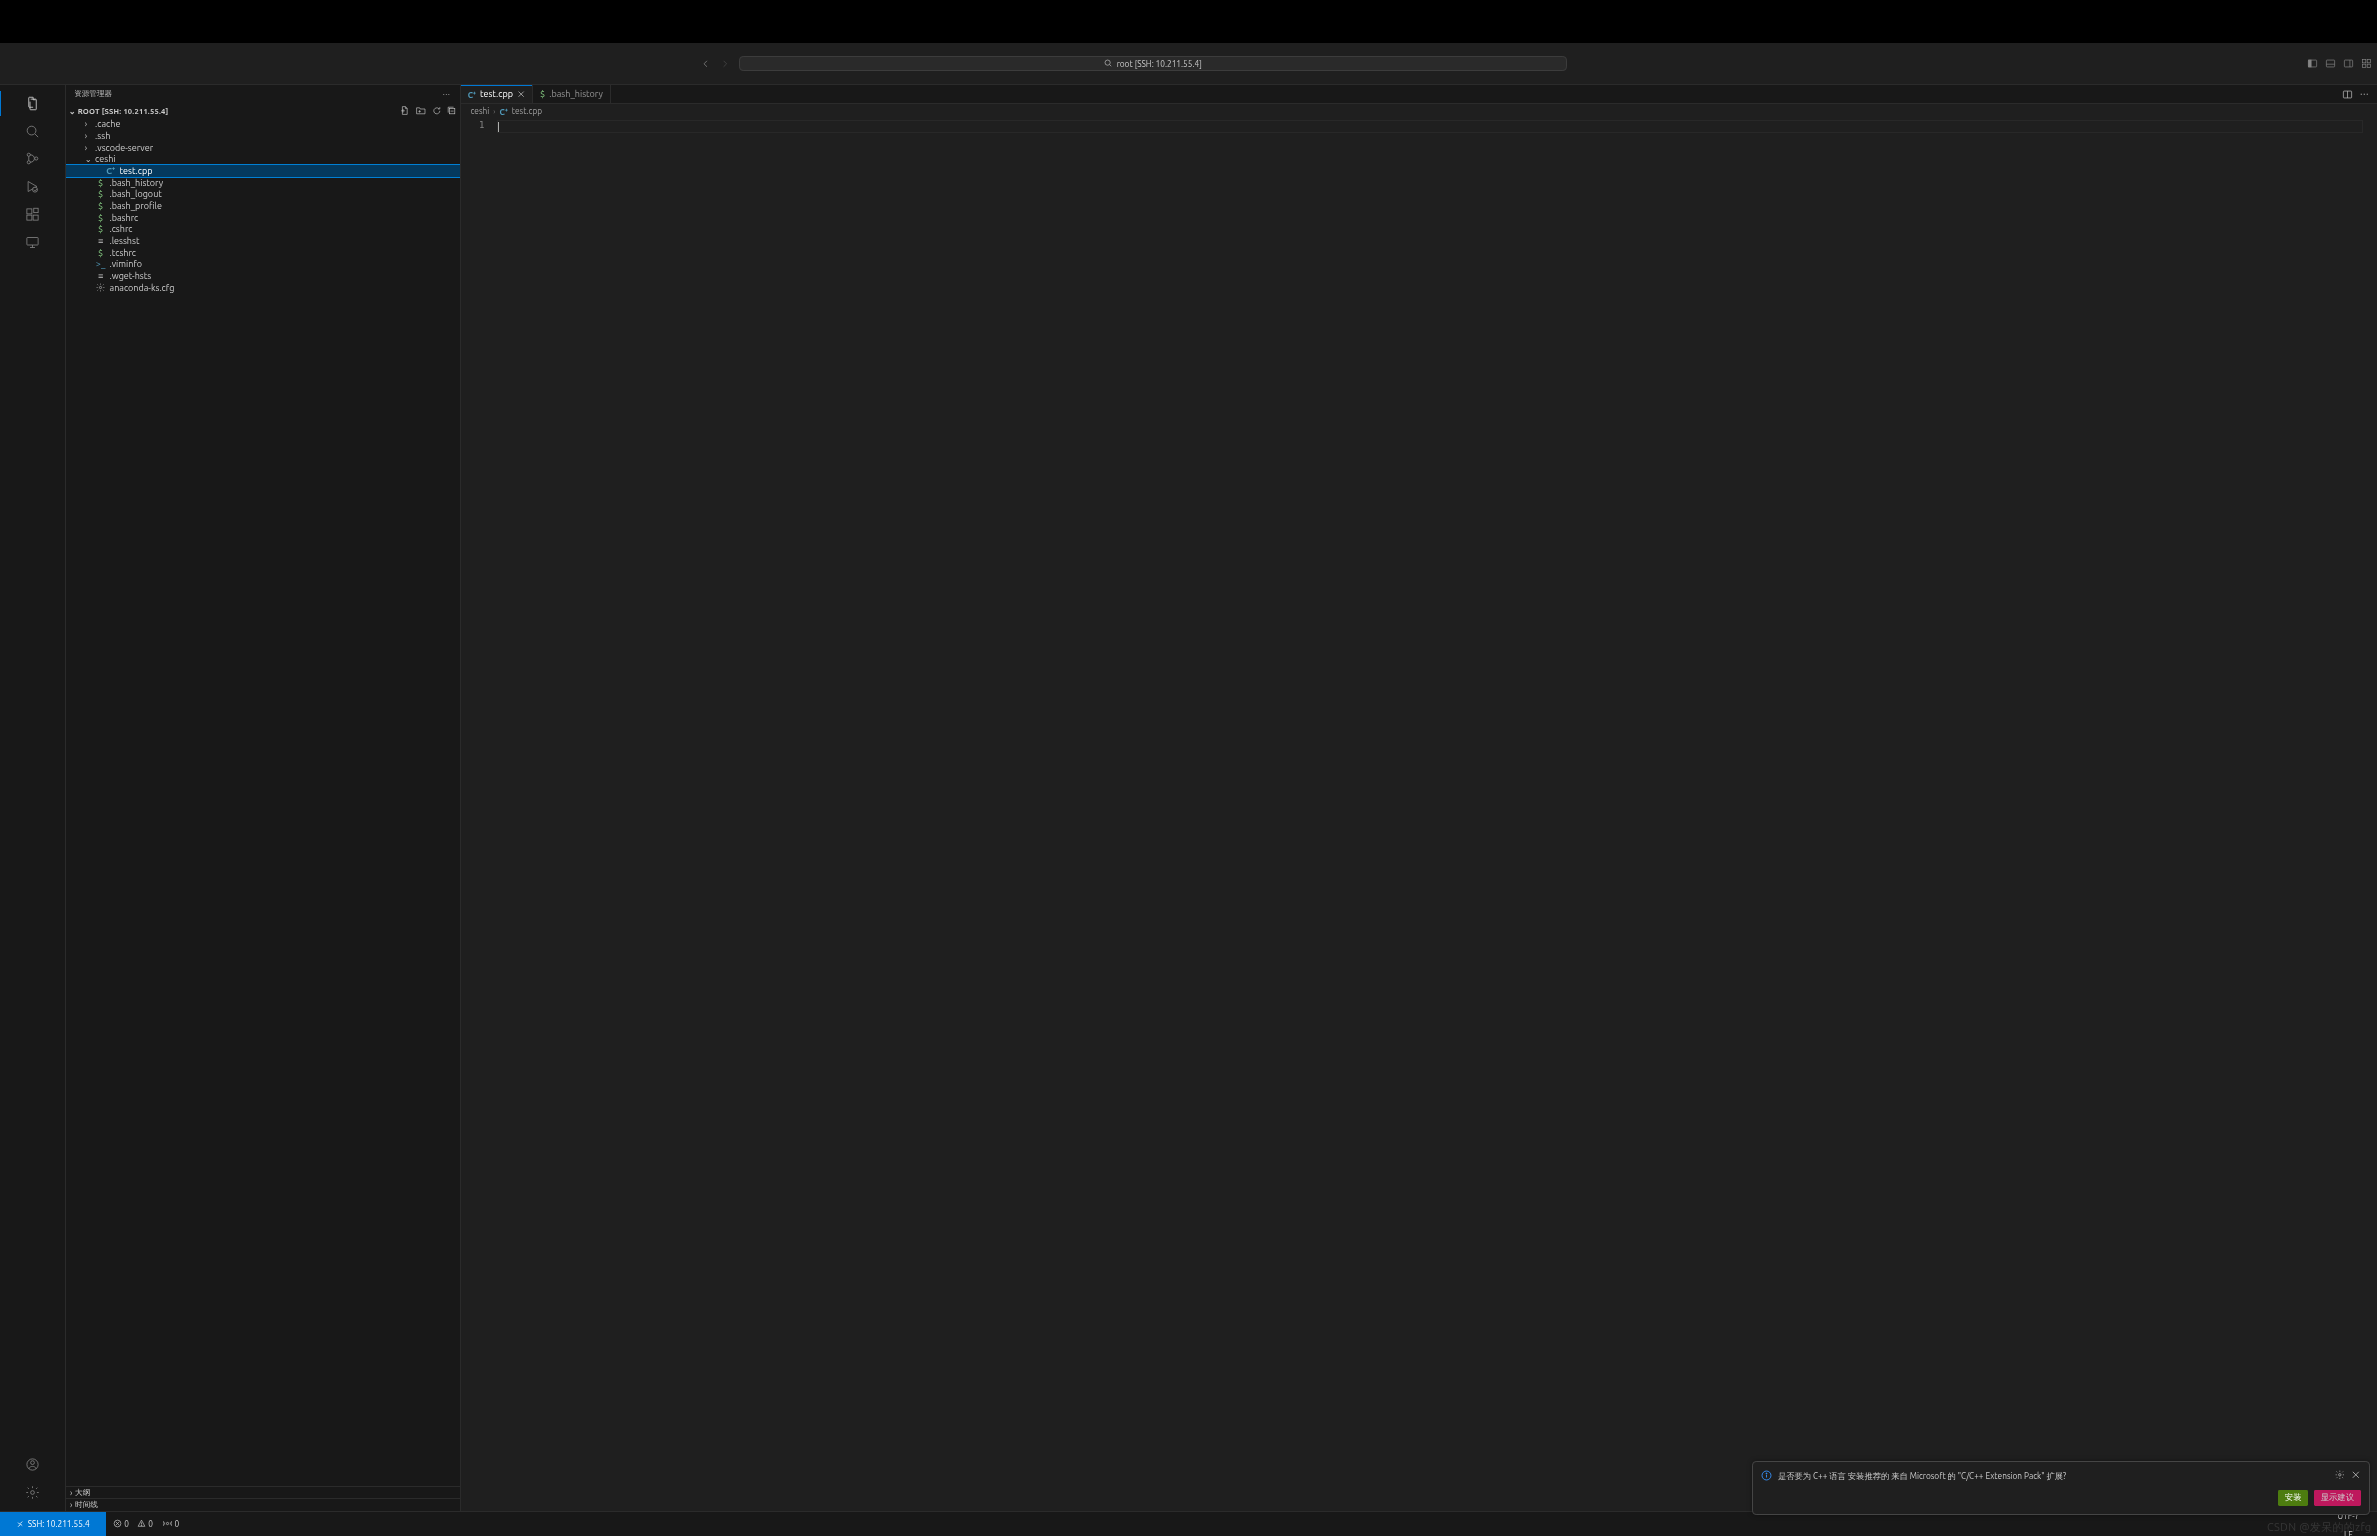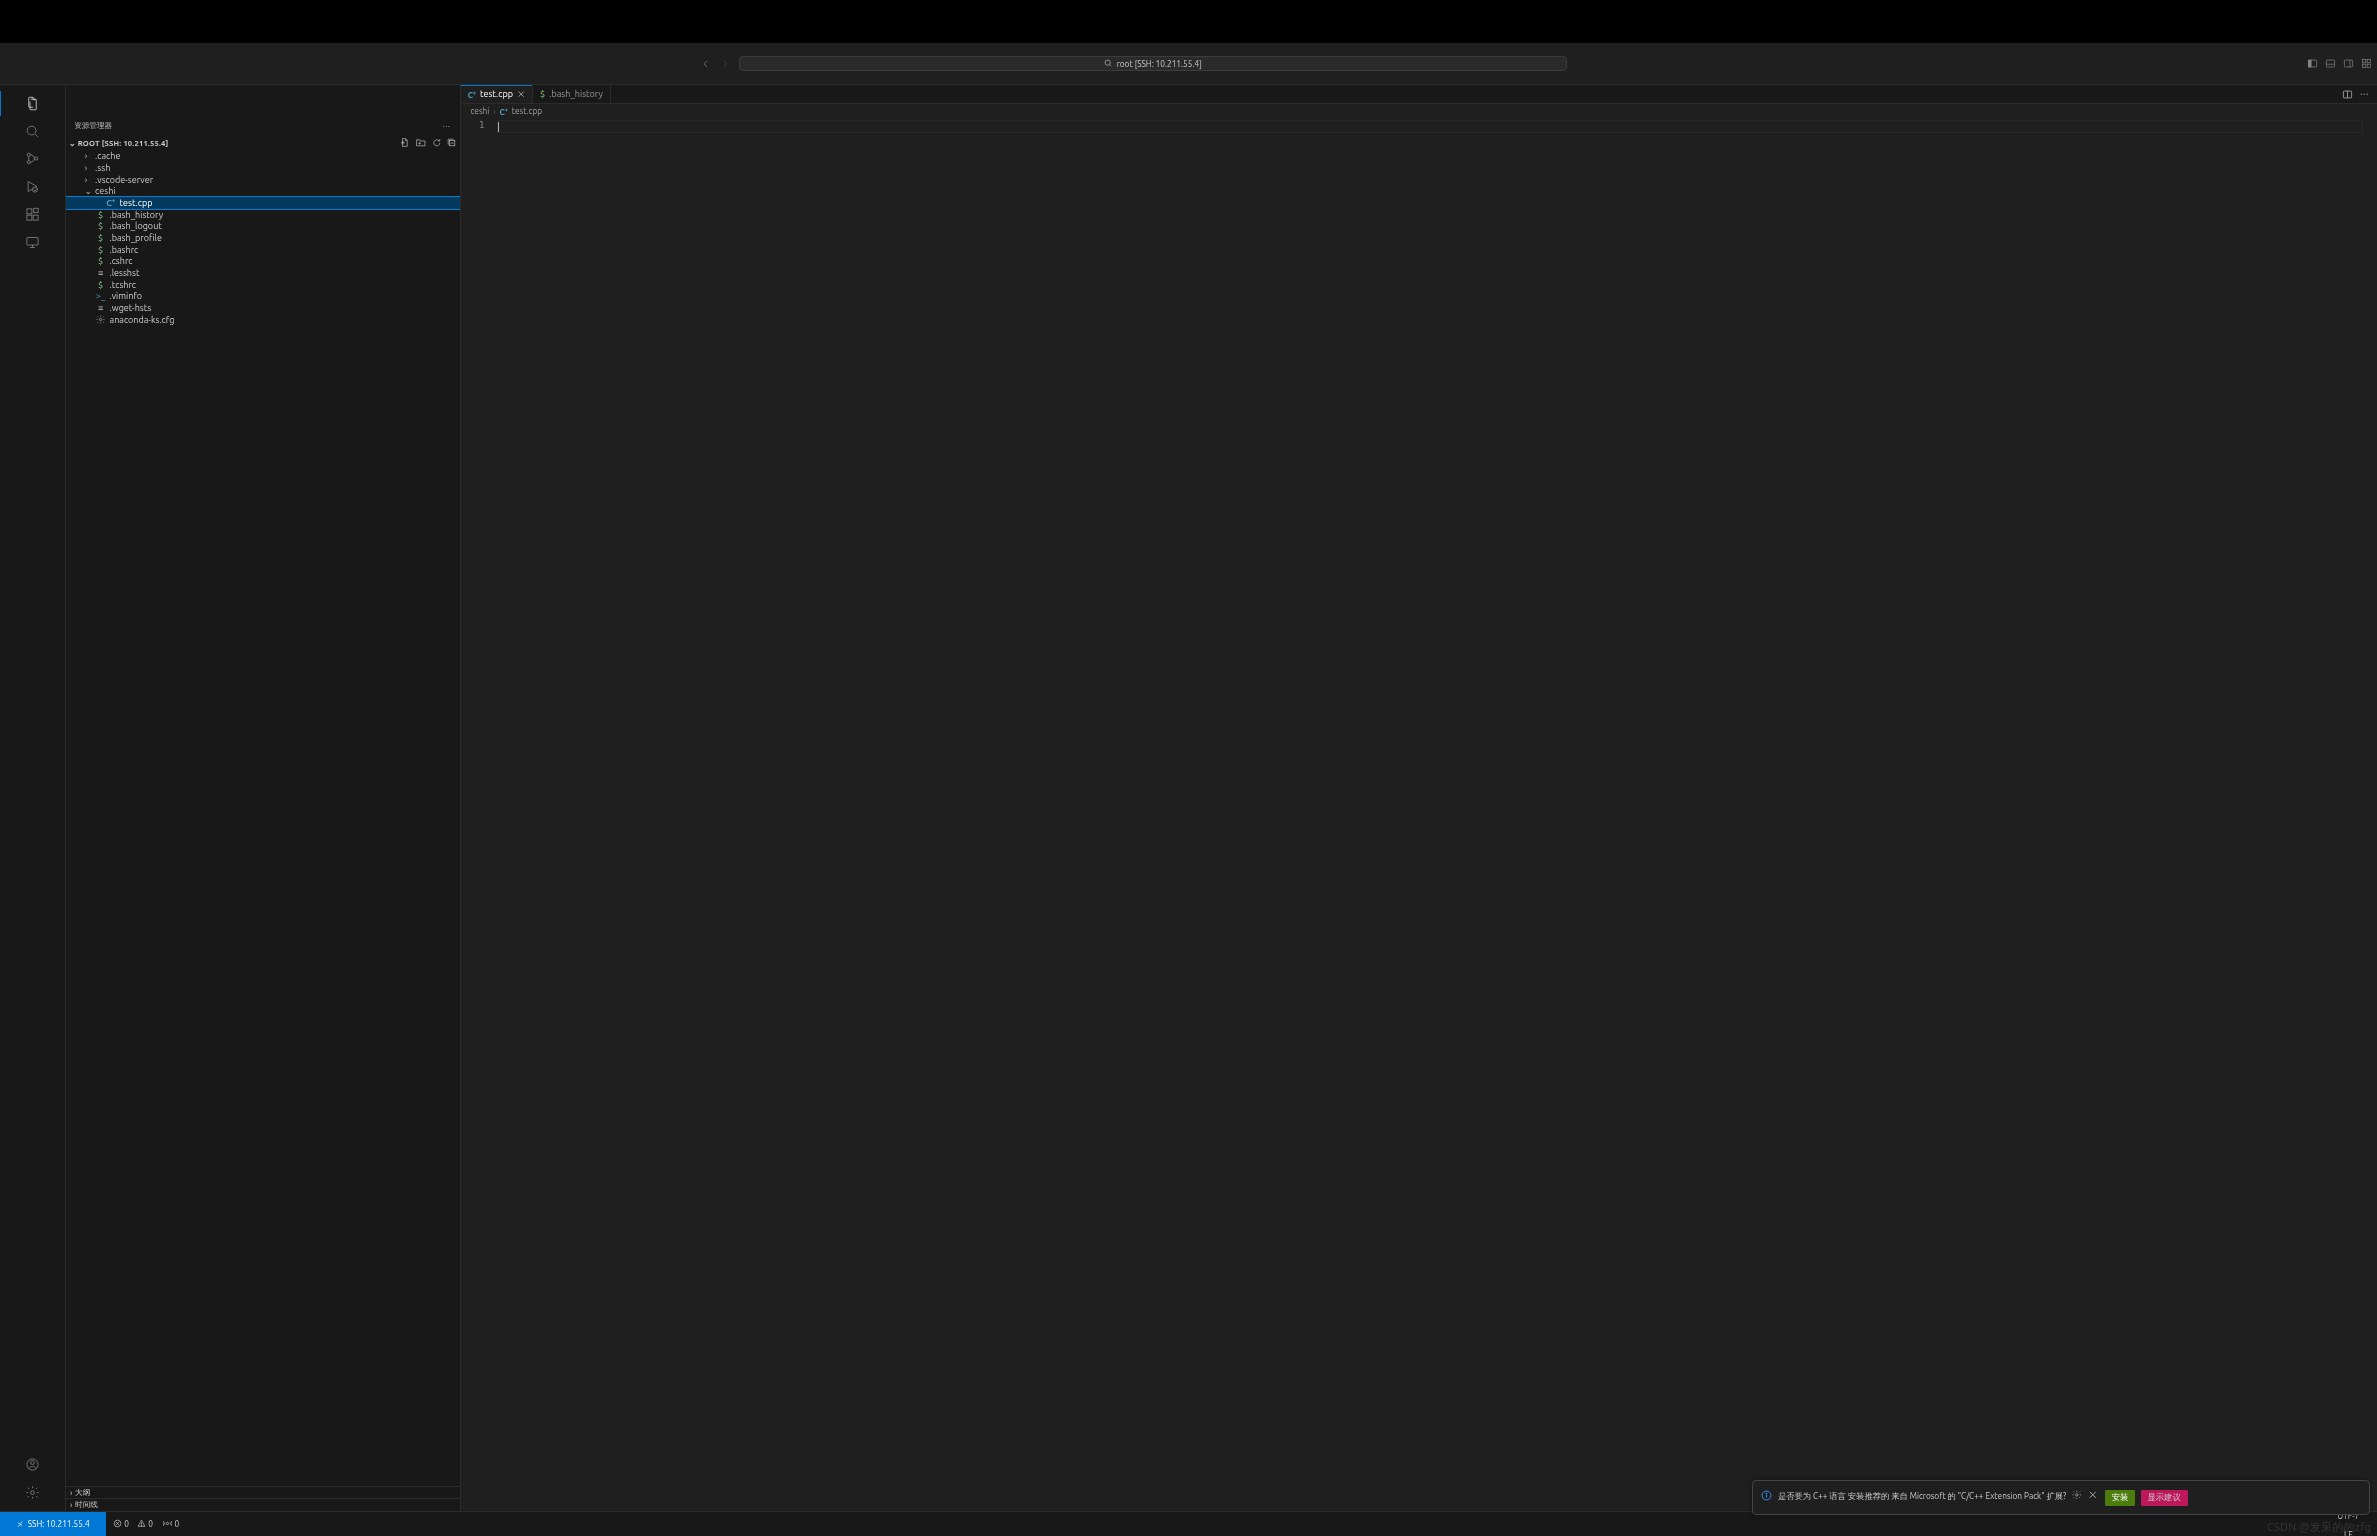--- a/index.html
+++ b/index.html
@@ -86,21 +86,20 @@
     background:#181818;
     border-right:0.7px solid #2b2b2b;
     display:flex;flex-direction:column;
   }
   .sidebar-header {
     height:18px;
     display:flex;align-items:center;justify-content:space-between;
     padding:0 8.3px;
     font-size:7.6px;
     color:#bbbbbb;
-    margin-top:32px;
   }
   .sidebar-header .dots { color:#c5c5c5; letter-spacing:1.4px;}
   .section-header {
     height:15px;
     display:flex;align-items:center;
     padding:0 2.8px;
     font-size:7.6px;
     font-weight:700;
     color:#cccccc;
     gap:2.1px;
@@ -218,21 +217,21 @@
   .notification {
     position:absolute;
     right:6.9px;
     bottom:20.6px;
     width:26%;
     background:#1f1f1f;
     border:0.7px solid #454545;
     border-radius:4.1px;
     padding:8.3px 8.3px 8.3px 8.3px;
     box-shadow:0 0 5.5px rgba(0,0,0,.4);
-    display:flex;flex-direction:row;gap:6.9px;
+    display:flex;flex-direction:column;gap:6.9px;
   }
   .notif-top { display:flex;gap:5.5px; }
   .notif-msg { color:#cccccc;font-size:8.3px;line-height:1.5; flex:1;}
   .notif-tools { display:flex;gap:6.9px;color:#c5c5c5;}
   .notif-btns { display:flex;justify-content:flex-end;gap:5.5px;}
   .btn {
     font-size:8.3px;padding:2.8px 6.9px;border-radius:1.4px;border:none;color:#ffffff;
   }
   .btn.primary { background:#4d7c0f; }
   .btn.secondary { background:#be185d; color:#cccccc;}

